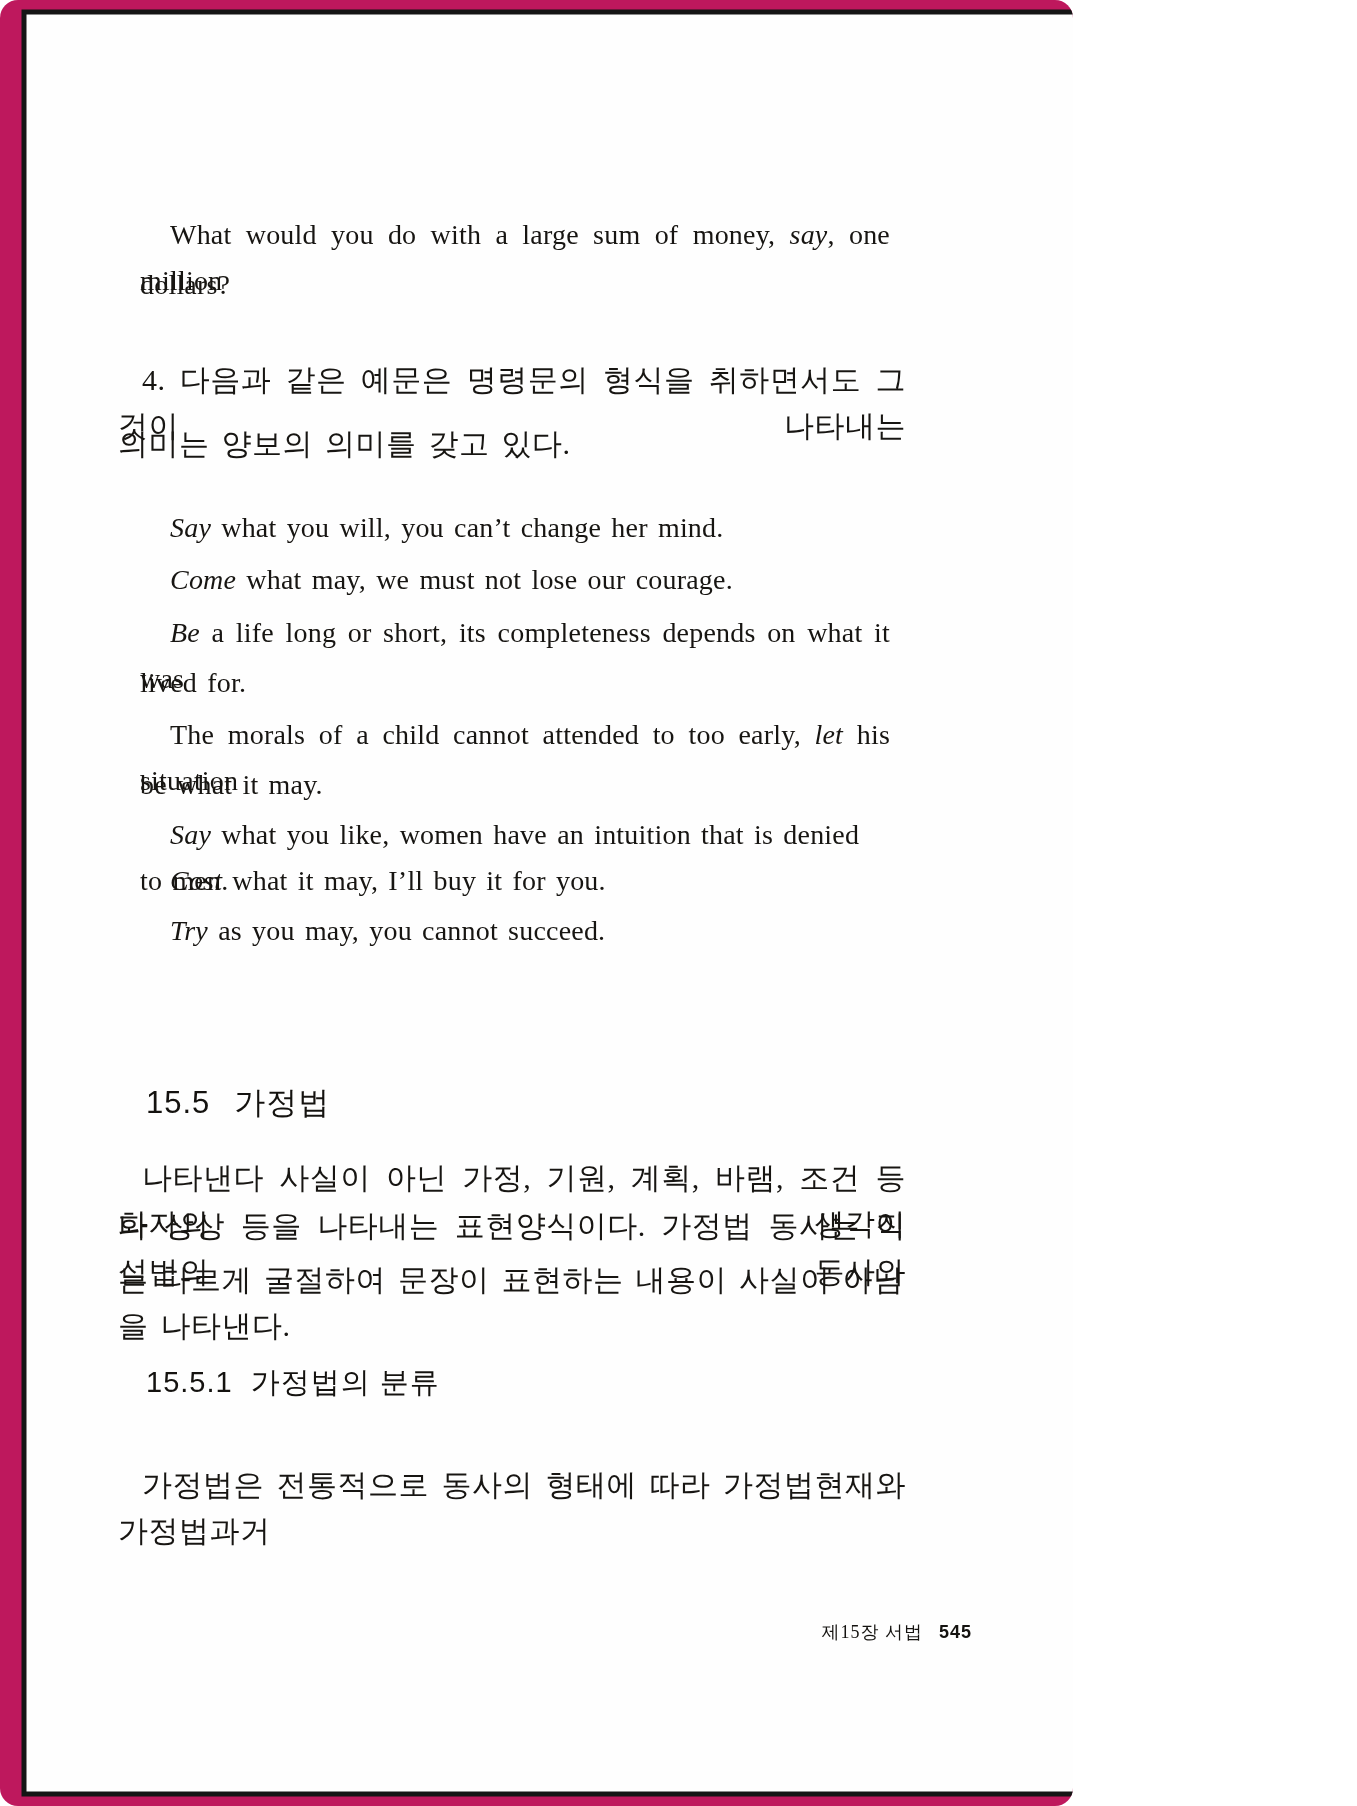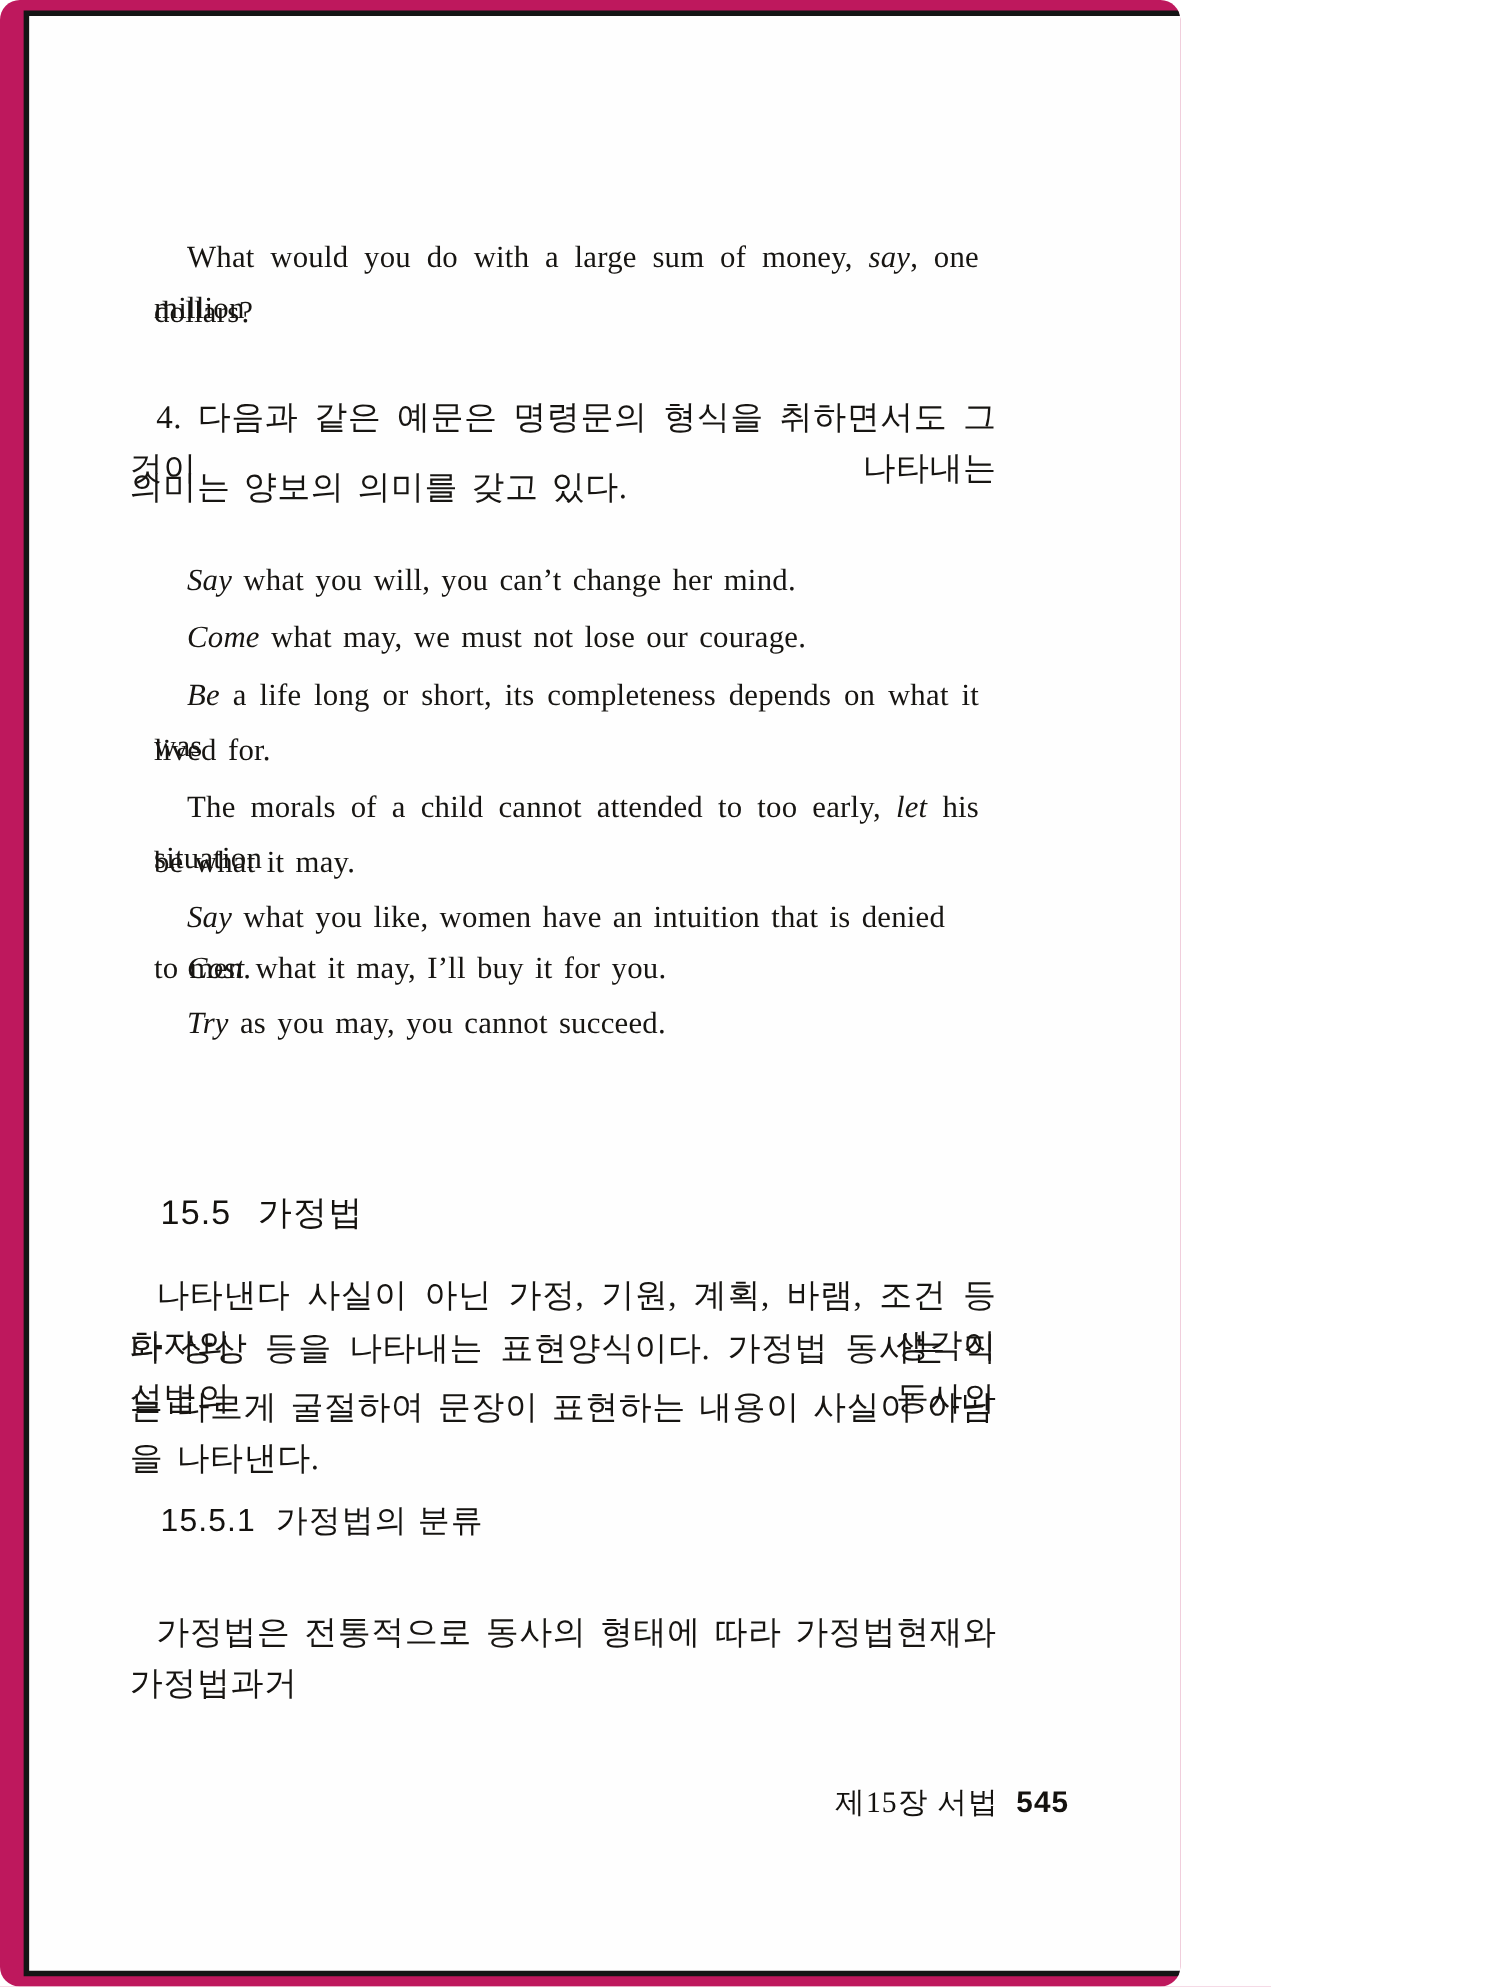--- a/index.html
+++ b/index.html
@@ -14,21 +14,21 @@
   .kor.ind{text-indent:24px;}
   .em{font-style:italic;}
 
   .heading{position:absolute;left:146px;color:#14120f;font-family:"Liberation Sans","DejaVu Sans",sans-serif;font-weight:500;}
   .h1{font-size:31px;letter-spacing:1px;margin-top:24px;}
   .h2{font-size:29px;letter-spacing:1px;}
   .ht1{margin-left:24px;}
   .ht2{margin-left:18px;}
 
   .footer{position:absolute;left:118px;top:1620px;width:854px;text-align:right;
-          font-family:"Liberation Serif","DejaVu Serif",serif;font-size:27px;color:#14120f;letter-spacing:1px;}
+          font-family:"Liberation Serif","DejaVu Serif",serif;font-size:18px;color:#14120f;letter-spacing:1px;}
   .pn{font-weight:bold;margin-left:16px;font-family:"Liberation Sans",sans-serif;}
 </style>
 </head>
 <body>
 
 <div class="canvas">
 
   <svg class="frame" viewBox="0 0 1357 1806">
     <defs>
       <linearGradient id="edgeGrad" x1="0" y1="0" x2="0" y2="1">

